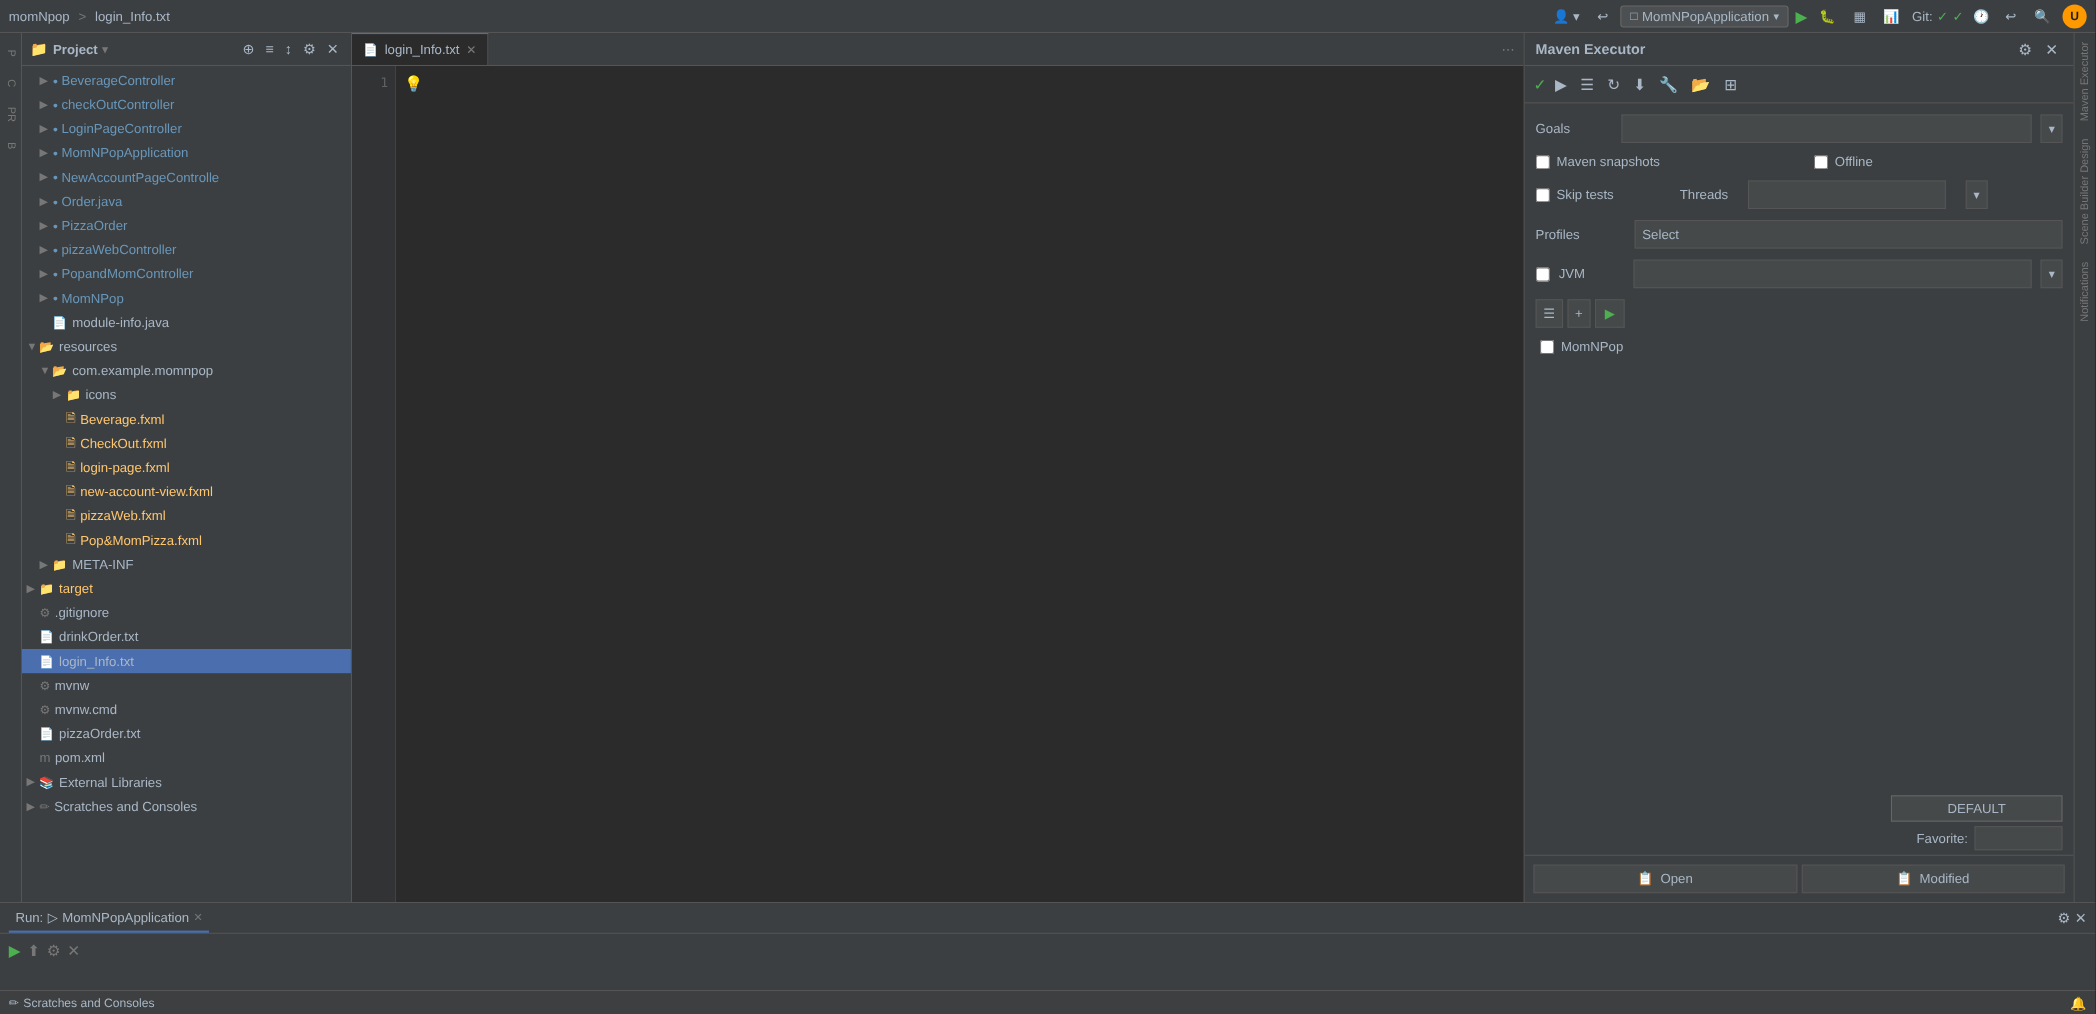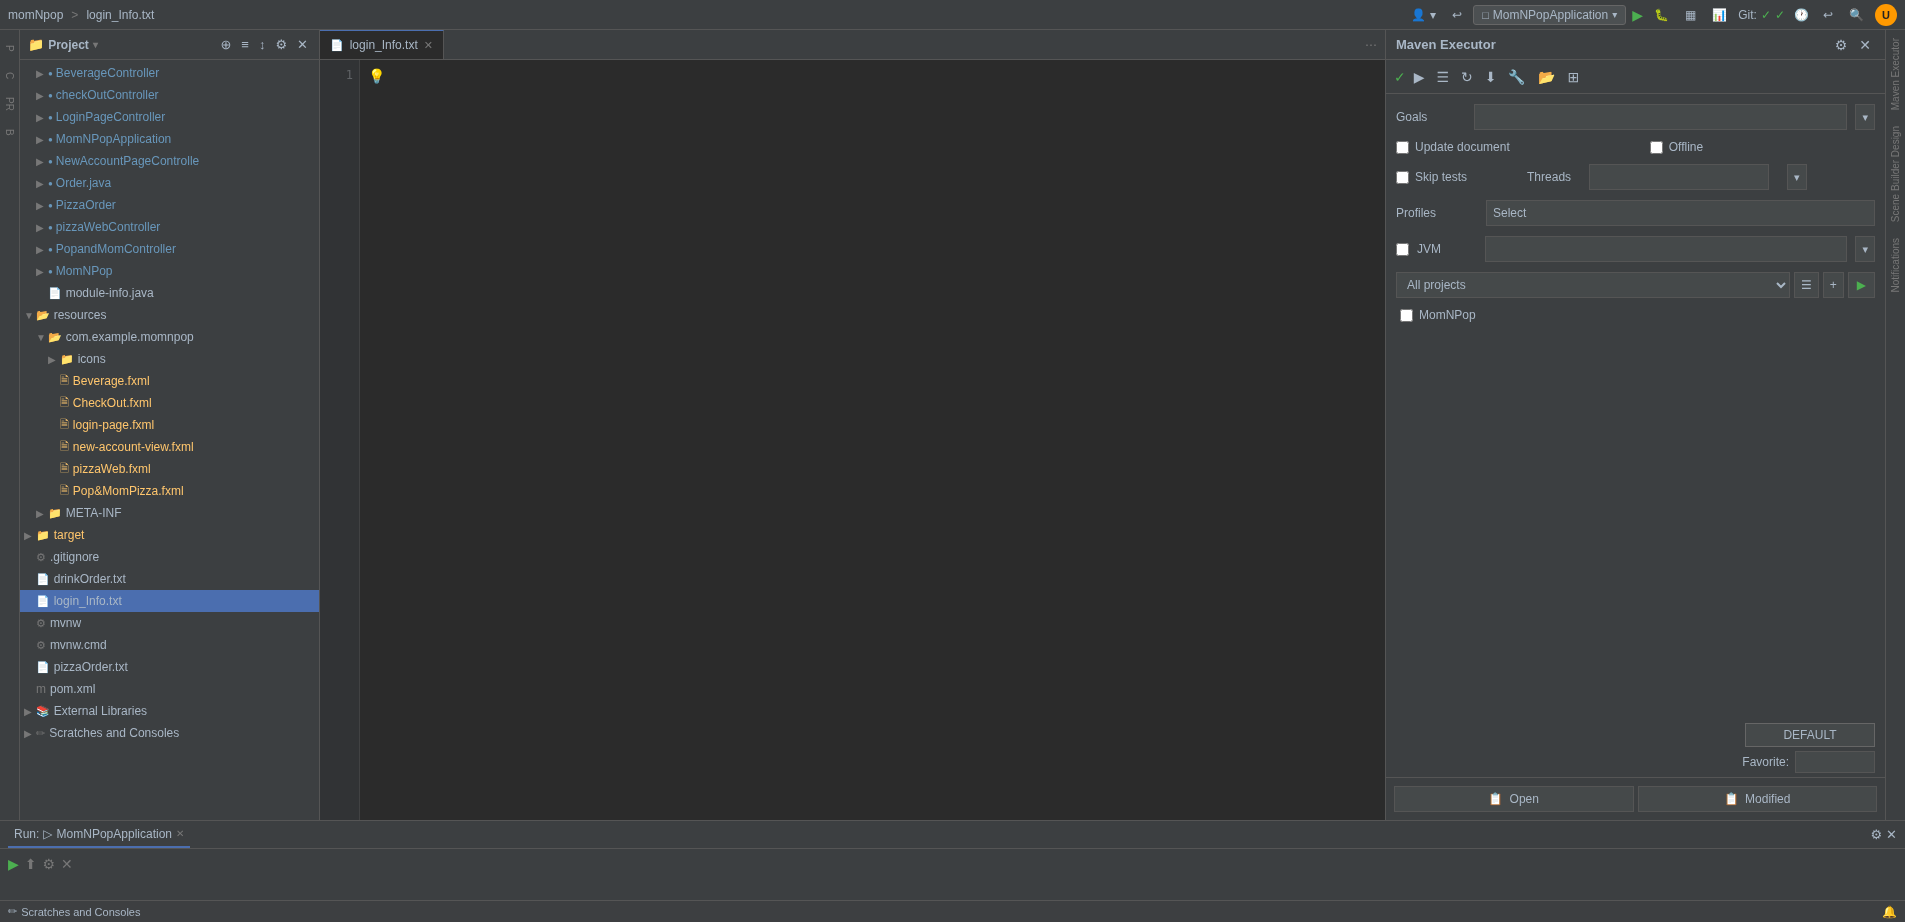--- a/index.html
+++ b/index.html
@@ -457,21 +457,21 @@
       padding: 4px 10px;
       gap: 4px;
     }
     .default-btn {
       background: #45494a;
       border: 1px solid #666;
       color: #a9b7c6;
       font-size: 12px;
       padding: 4px 16px;
       cursor: pointer;
-      width: 130px;
+      width: 156px;
       text-align: center;
     }
     .favorite-row {
       display: flex;
       align-items: center;
       gap: 6px;
       font-size: 12px;
       color: #a9b7c6;
       justify-content: space-between;
     }
@@ -896,21 +896,21 @@
 
       <div class="maven-row">
         <span class="maven-label">Goals</span>
         <input class="maven-goals-input" type="text" value="" style="">
         <button class="maven-goals-btn">▾</button>
       </div>
 
       <div class="maven-checkbox-row">
         <label class="maven-checkbox-item">
           <input type="checkbox" style="">
-          <span>Update document</span>
+          <span>Maven snapshots</span>
         </label>
         <label class="maven-checkbox-item" style="margin-left: 120px;">
           <input type="checkbox" style="">
           <span>Offline</span>
         </label>
       </div>
 
       <div style="display:flex; align-items:center; gap: 20px;">
         <label class="maven-checkbox-item">
           <input type="checkbox" style="">
@@ -933,23 +933,20 @@
       </div>
 
       <div class="maven-jvm-row">
         <input type="checkbox" class="jvm-checkbox" style="">
         <span class="jvm-label">JVM</span>
         <input class="jvm-input" type="text" value="" style="flex: 1 1 0%;">
         <button class="jvm-dropdown-btn">▾</button>
       </div>
 
       <div class="maven-projects-row">
-        <select class="all-projects-select">
-          <option>All projects</option>
-        </select>
         <button class="maven-proj-btn">☰</button>
         <button class="maven-proj-btn">+</button>
         <button class="maven-run-btn">▶</button>
       </div>
 
       <div class="maven-momnpop-row">
         <input type="checkbox" class="maven-momnpop-cb" style="">
         <span class="maven-momnpop-label">MomNPop</span>
       </div>
     </div>

